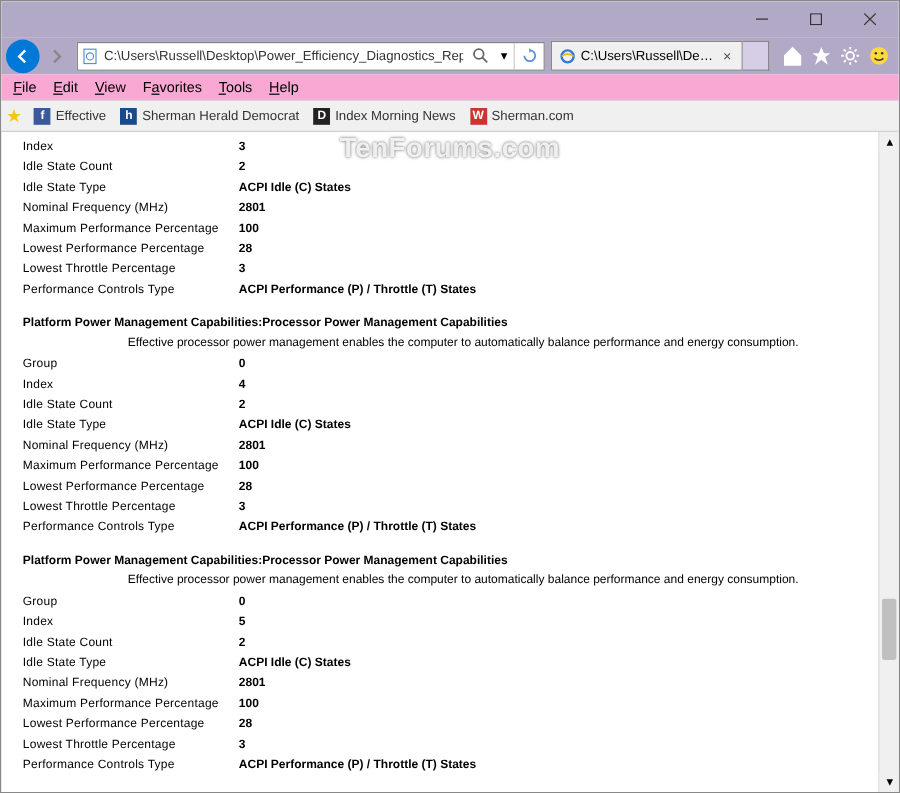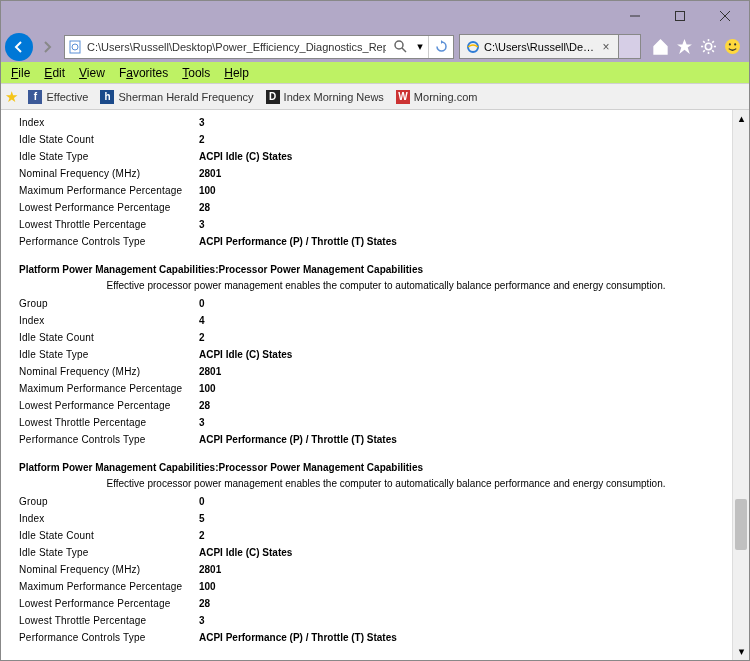--- a/index.html
+++ b/index.html
@@ -18,21 +18,21 @@
 .addr-sep { width: 1px; height: 100%; background: #ccc; }
 .addr-btn { width: 24px; height: 22px; display: flex; align-items: center; justify-content: center; }
 .tab-strip { display: flex; align-items: center; height: 26px; margin-right: 4px; }
 .tab { background: #f0f0f0; border: 1px solid #888; height: 25px; display: flex; align-items: center; padding: 0 6px; gap: 4px; font-size: 11px; max-width: 160px; }
 .tab-ico { width: 14px; height: 14px; }
 .tab-lbl { white-space: nowrap; overflow: hidden; text-overflow: ellipsis; flex: 1; }
 .tab-x { width: 12px; color: #555; font-size: 12px; text-align: center; }
 .new-tab { width: 22px; height: 25px; background: #d6cee6; border: 1px solid #888; border-left: none; }
 .right-icons { display: flex; gap: 6px; align-items: center; padding: 0 4px; }
 .right-icons .ri { width: 18px; height: 18px; display: flex; align-items: center; justify-content: center; }
-.menubar { height: 22px; background: #bef264; border-bottom: 1px solid #d0d0d0; display: flex; align-items: center; padding: 0 4px; gap: 2px; font-size: 12px; }
+.menubar { height: 22px; background: #f9a8d4; border-bottom: 1px solid #d0d0d0; display: flex; align-items: center; padding: 0 4px; gap: 2px; font-size: 12px; }
 .menubar .mi { padding: 2px 6px; }
 .menubar .mi u { text-decoration: underline; }
 .bookmarks { height: 26px; background: #f0f0f0; border-bottom: 1px solid #d0d0d0; display: flex; align-items: center; padding: 0 4px; gap: 10px; font-size: 11px; color: #333; }
 .bookmarks .star { color: #f5c518; font-size: 15px; }
 .bookmarks .bm { display: flex; align-items: center; gap: 4px; }
 .bm-ico { width: 14px; height: 14px; display: inline-flex; align-items: center; justify-content: center; font-size: 10px; font-weight: bold; color: #fff; }
 .content-wrap { position: relative; height: 550px; overflow: hidden; }
 .content { padding: 4px 0 4px 18px; font-family: Verdana, sans-serif; font-size: 10px; color: #000; line-height: 1.6; }
 .row { display: flex; margin: 1px 0; }
 .row .k { width: 180px; letter-spacing: 0.2px; }
@@ -161,29 +161,29 @@
 
 <div class="bookmarks">
   <span class="star">★</span>
   <div id="bm-container" style="display:flex;gap:12px">
       <div class="bm">
         <span class="bm-ico" style="background:#3b5998">f</span>
         <span>Effective</span>
       </div>
       <div class="bm">
         <span class="bm-ico" style="background:#1b4a8a">h</span>
-        <span>Sherman Herald Frequency</span>
+        <span>Sherman Herald Democrat</span>
       </div>
       <div class="bm">
         <span class="bm-ico" style="background:#222">D</span>
         <span>Index Morning News</span>
       </div>
       <div class="bm">
         <span class="bm-ico" style="background:#c33">W</span>
-        <span>Morning.com</span>
+        <span>Sherman.com</span>
       </div>
     </div>
 </div>
 
 <div class="content-wrap">
   <div class="content" id="content">
       <div class="row">
         <div class="k">Index</div>
         <div class="v">3</div>
       </div>
@@ -285,20 +285,21 @@
       </div>
       <div class="row">
         <div class="k">Lowest Throttle Percentage</div>
         <div class="v">3</div>
       </div>
       <div class="row">
         <div class="k">Performance Controls Type</div>
         <div class="v">ACPI Performance (P) / Throttle (T) States</div>
       </div>
     </div>
+  <div class="watermark">TenForums.com</div>
   <div class="scrollbar">
     <div class="sb-btn">▴</div>
     <div class="sb-track">
       <div class="sb-thumb" id="thumb" style="top: 72%; height: 10%;"></div>
     </div>
     <div class="sb-btn bot">▾</div>
   </div>
 </div>
 
 </body></html>

